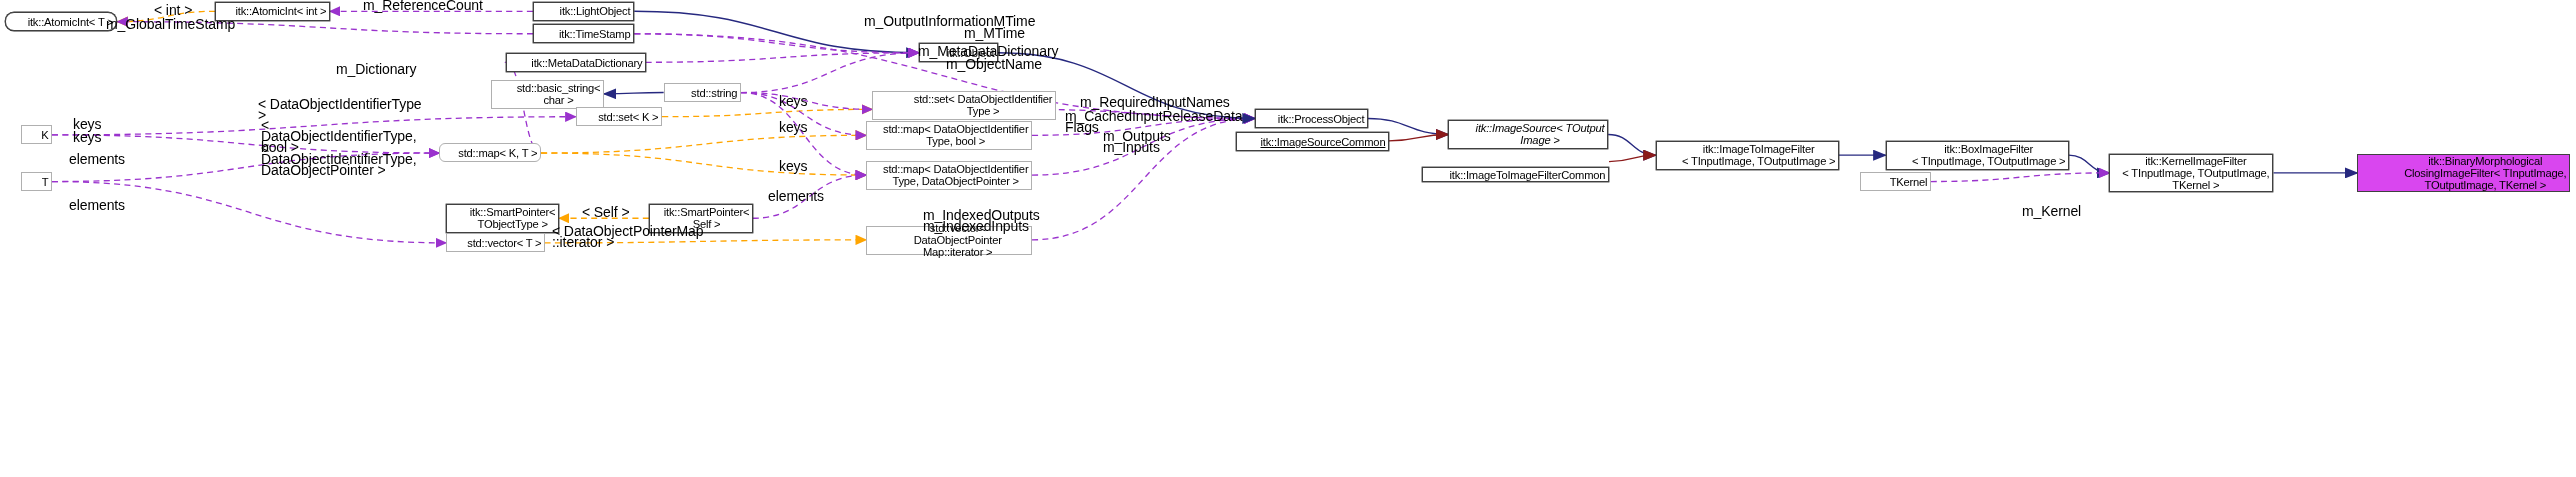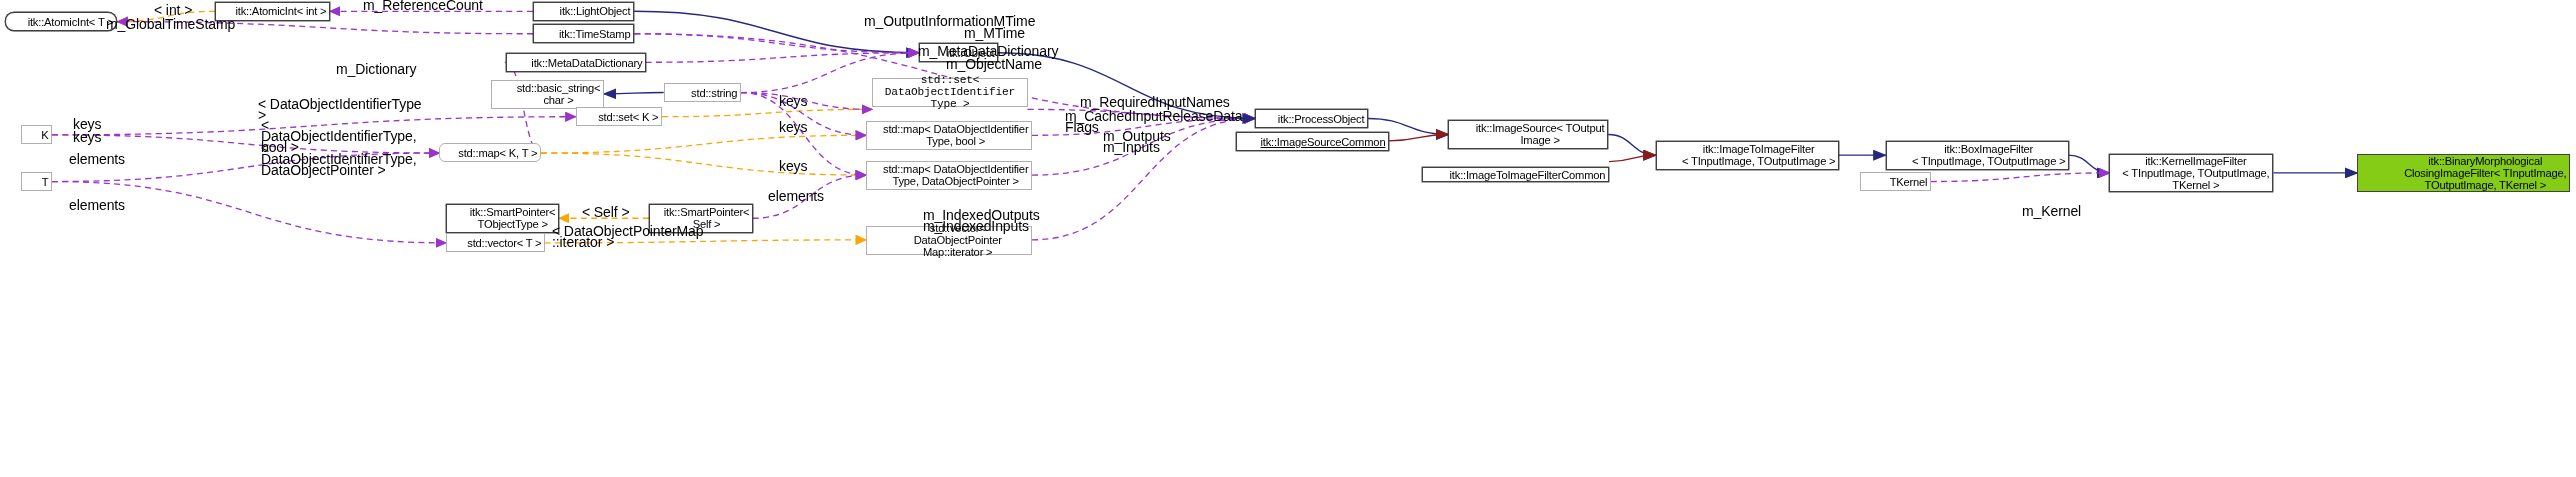--- a/index.html
+++ b/index.html
@@ -15,21 +15,21 @@
     background:#ffffff;
     color:#000000;
     font-size:11.2px;
     line-height:12px;
     letter-spacing:-0.2px;
     white-space:pre-line;
     padding:0.9px 2.6px;
   }
   .node.solid{border:0.9px solid #404040;box-shadow:0 0 0 0.4px #2a2a2a;}
   .node.light{border:0.9px solid #b0b0b0;}
-  .node.current{border:0.9px solid #404040;background:#84cc16;}
+  .node.current{border:0.9px solid #404040;background:#d946ef;}
 
   .elabel{
     position:absolute;
     font-size:14px;
     line-height:11.2px;
     color:#000000;
     white-space:pre-line;
     text-align:left;
     letter-spacing:-0.1px;
   }
@@ -102,36 +102,36 @@
       <div class="node solid" style="left: 533px; top: 24px; width: 101px; height: 19px;"><span>itk::TimeStamp</span></div>
       <div class="node solid" style="left: 506px; top: 53px; width: 140px; height: 19px;"><span>itk::MetaDataDictionary</span></div>
       <div class="node solid" style="left: 919px; top: 43px; width: 79px; height: 19px;"><span>itk::Object</span></div>
       <div class="node light" style="left: 491px; top: 80px; width: 113px; height: 28.5px;"><span>std::basic_string&lt;
 char &gt;</span></div>
       <div class="node light" style="left: 664px; top: 83px; width: 77px; height: 19px;"><span>std::string</span></div>
       <div class="node light" style="left: 576px; top: 107px; width: 86px; height: 19px;"><span>std::set&lt; K &gt;</span></div>
       <div class="node light" style="left: 21px; top: 125px; width: 31px; height: 19px;"><span>K</span></div>
       <div class="node light" style="left: 439px; top: 143px; width: 102px; height: 19px; border-radius: 6px;"><span>std::map&lt; K, T &gt;</span></div>
       <div class="node light" style="left: 21px; top: 172px; width: 31px; height: 19px;"><span>T</span></div>
-      <div class="node light" style="left: 872px; top: 78px; width: 156px; height: 28.5px; font-family: Liberation Mono, monospace;"><span>std::set&lt; DataObjectIdentifier
+      <div class="node light" style="left: 872px; top: 91px; width: 184px; height: 28.5px;"><span>std::set&lt; DataObjectIdentifier
 Type &gt;</span></div>
       <div class="node light" style="left: 866px; top: 121px; width: 166px; height: 28.5px;"><span>std::map&lt; DataObjectIdentifier
 Type, bool &gt;</span></div>
       <div class="node light" style="left: 866px; top: 161px; width: 166px; height: 28.5px;"><span>std::map&lt; DataObjectIdentifier
 Type, DataObjectPointer &gt;</span></div>
       <div class="node solid" style="left: 446px; top: 204px; width: 113px; height: 28.5px;"><span>itk::SmartPointer&lt;
 TObjectType &gt;</span></div>
       <div class="node solid" style="left: 649px; top: 204px; width: 104px; height: 28.5px;"><span>itk::SmartPointer&lt;
 Self &gt;</span></div>
       <div class="node light" style="left: 446px; top: 233px; width: 99px; height: 19px;"><span>std::vector&lt; T &gt;</span></div>
       <div class="node light" style="left: 866px; top: 226px; width: 166px; height: 28.5px; padding-left: 20px;"><span>std::vector&lt; DataObjectPointer
 Map::iterator &gt;</span></div>
       <div class="node solid" style="left: 1255px; top: 109px; width: 113px; height: 19px;"><span>itk::ProcessObject</span></div>
       <div class="node solid" style="left: 1236px; top: 132px; width: 153px; height: 19px; text-decoration: underline;"><span>itk::ImageSourceCommon</span></div>
-      <div class="node solid" style="left: 1448px; top: 120px; width: 160px; height: 28.5px;"><span>itk::ImageSource&lt; TOutput
+      <div class="node solid" style="left: 1448px; top: 120px; width: 160px; height: 28.5px; font-style: italic;"><span>itk::ImageSource&lt; TOutput
 Image &gt;</span></div>
       <div class="node solid" style="left: 1422px; top: 167px; width: 187px; height: 15px;"><span>itk::ImageToImageFilterCommon</span></div>
       <div class="node solid" style="left: 1656px; top: 141px; width: 183px; height: 28.5px;"><span>itk::ImageToImageFilter
 &lt; TInputImage, TOutputImage &gt;</span></div>
       <div class="node solid" style="left: 1886px; top: 141px; width: 183px; height: 28.5px;"><span>itk::BoxImageFilter
 &lt; TInputImage, TOutputImage &gt;</span></div>
       <div class="node light" style="left: 1860px; top: 172px; width: 71px; height: 19px;"><span>TKernel</span></div>
       <div class="node solid" style="left: 2109px; top: 154px; width: 164px; height: 38px;"><span>itk::KernelImageFilter
 &lt; TInputImage, TOutputImage,
 TKernel &gt;</span></div>

